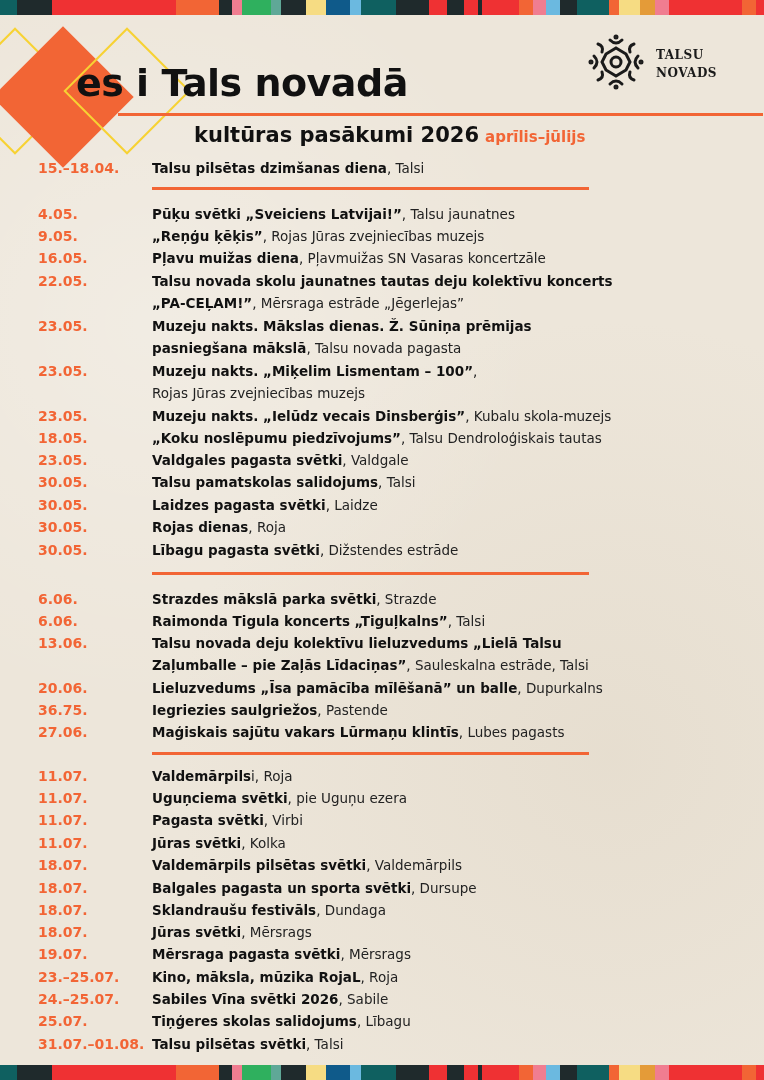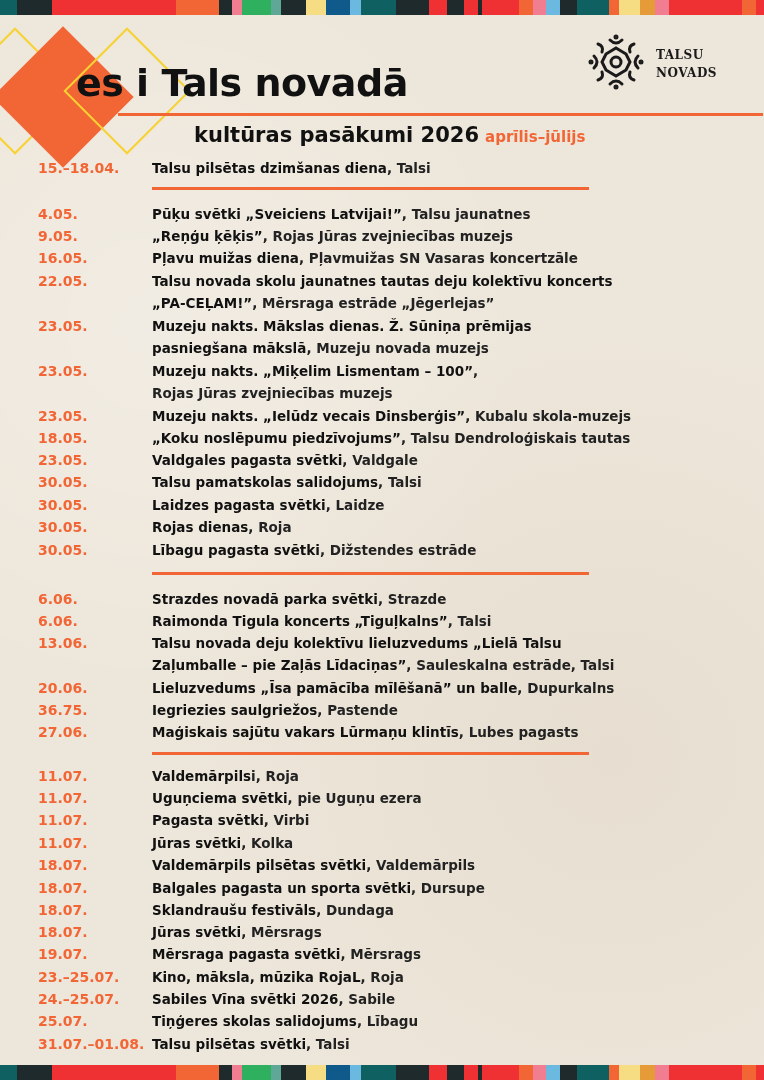--- a/index.html
+++ b/index.html
@@ -39,21 +39,21 @@
   .logo-text { font-family:"DejaVu Serif", serif; font-weight:bold; font-size:12px; line-height:18px; letter-spacing:0.5px; color:#1a1a1a; }
 
   .subtitle { position:absolute; left:194px; top:123px; white-space:nowrap; }
   .subtitle .main { font-weight:bold; font-size:21px; color:#111; }
   .subtitle .range { font-weight:bold; font-size:15px; color:#f26535; margin-left:6px; }
 
   .row { position:absolute; left:0; width:764px; font-size:13.5px; line-height:22px; white-space:nowrap; }
   .row .date { position:absolute; left:38px; color:#f26535; font-weight:bold; font-size:14px; }
   .row .text { position:absolute; left:152px; }
   .row .name { font-weight:bold; color:#111; }
-  .row .loc { color:#222; font-weight:bold;margin-top:36px; }
+  .row .loc { color:#222; font-weight:normal;margin-top:36px; }
 
   .divider { position:absolute; left:152px; width:437px; height:3px; background:#f26535; }
 </style>
 </head>
 <body>
 
 <div class="stripe top" id="stripe-top">
     <span style="background: rgb(15, 96, 96); flex: 18 0 0px;"></span>
     <span style="background: rgb(31, 42, 44); flex: 36 0 0px;"></span>
     <span style="background: rgb(239, 49, 51); flex: 118 0 0px;"></span>
@@ -148,21 +148,21 @@
     <div class="row" style="top: 292px;">
       <span class="date"></span>
       <span class="text"><span class="name">„PA-CEĻAM!”</span><span class="loc">, Mērsraga estrāde „Jēgerlejas”</span></span>
     </div>
     <div class="row" style="top: 315px;">
       <span class="date">23.05.</span>
       <span class="text"><span class="name">Muzeju nakts. Mākslas dienas. Ž. Sūniņa prēmijas</span><span class="loc"></span></span>
     </div>
     <div class="row" style="top: 337px;">
       <span class="date"></span>
-      <span class="text"><span class="name">pasniegšana mākslā</span><span class="loc">, Muzeju novada muzejs</span></span>
+      <span class="text"><span class="name">pasniegšana mākslā</span><span class="loc">, Talsu novada pagasta</span></span>
     </div>
     <div class="row" style="top: 360px;">
       <span class="date">23.05.</span>
       <span class="text"><span class="name">Muzeju nakts. „Miķelim Lismentam – 100”</span><span class="loc">,</span></span>
     </div>
     <div class="row" style="top: 382px;">
       <span class="date"></span>
       <span class="text"><span class="name"></span><span class="loc">Rojas Jūras zvejniecības muzejs</span></span>
     </div>
     <div class="row" style="top: 405px;">
@@ -188,21 +188,21 @@
     <div class="row" style="top: 516px;">
       <span class="date">30.05.</span>
       <span class="text"><span class="name">Rojas dienas</span><span class="loc">, Roja</span></span>
     </div>
     <div class="row" style="top: 539px;">
       <span class="date">30.05.</span>
       <span class="text"><span class="name">Lībagu pagasta svētki</span><span class="loc">, Dižstendes estrāde</span></span>
     </div>
     <div class="row" style="top: 588px;">
       <span class="date">6.06.</span>
-      <span class="text"><span class="name">Strazdes novadā parka svētki</span><span class="loc">, Strazde</span></span>
+      <span class="text"><span class="name">Strazdes mākslā parka svētki</span><span class="loc">, Strazde</span></span>
     </div>
     <div class="row" style="top: 610px;">
       <span class="date">6.06.</span>
       <span class="text"><span class="name">Raimonda Tigula koncerts „Tiguļkalns”</span><span class="loc">, Talsi</span></span>
     </div>
     <div class="row" style="top: 632px;">
       <span class="date">13.06.</span>
       <span class="text"><span class="name">Talsu novada deju kolektīvu lieluzvedums „Lielā Talsu</span><span class="loc"></span></span>
     </div>
     <div class="row" style="top: 654px;">

